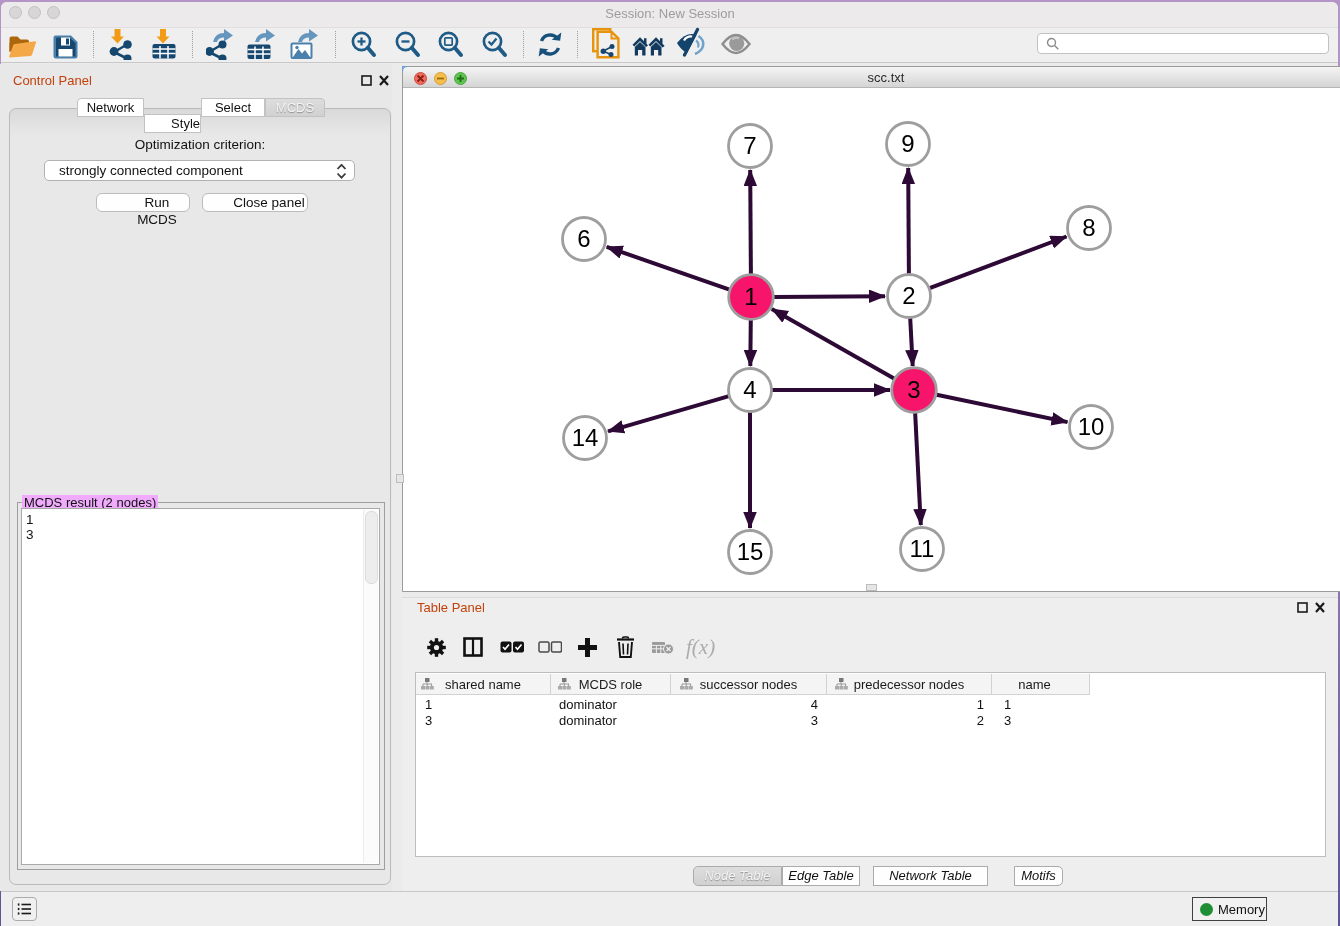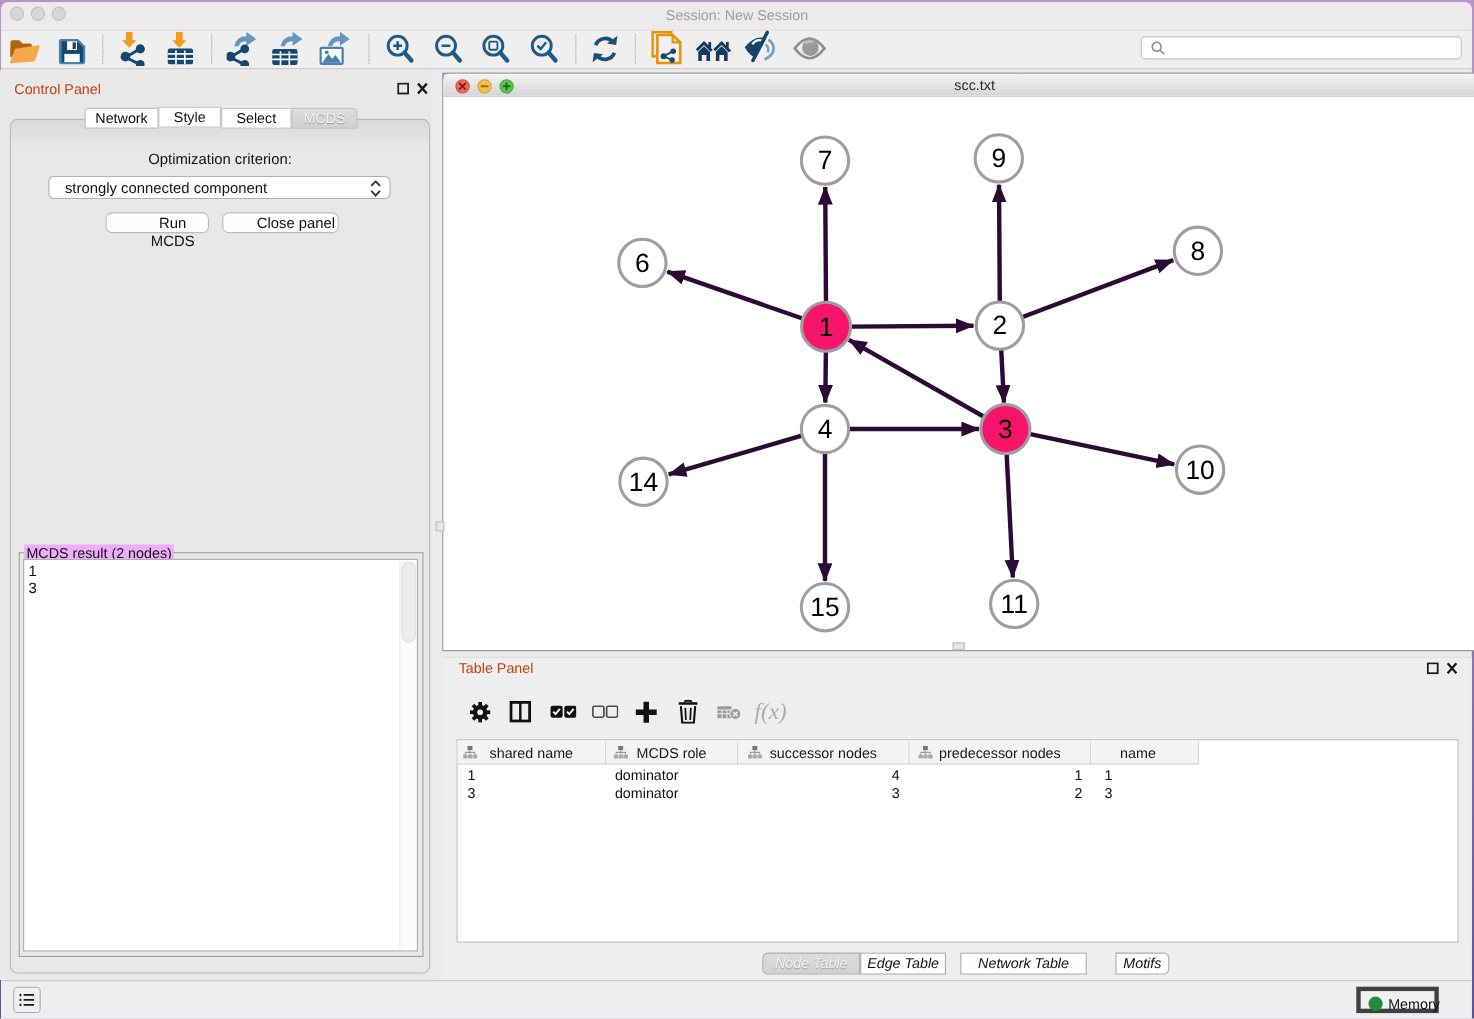--- a/index.html
+++ b/index.html
@@ -196,21 +196,21 @@
 </div>
 
 <div class="cpanel"></div>
 <div class="abs phead" style="left:13px;top:73px;">Control Panel</div>
 <svg class="abs" style="left:361px;top:75px;" width="30" height="12">
   <rect x="1" y="1" width="9" height="9" fill="none" stroke="#1A1A1A" stroke-width="1.6"></rect>
   <path d="M19,1 L27,10 M27,1 L19,10" stroke="#1A1A1A" stroke-width="2.2" fill="none"></path>
 </svg>
 <div class="tabpane"></div>
 <div class="tab" style="left:77px;top:98px;width:67px;border-radius:4px 0 0 0;">Network</div>
-<div class="tab" style="left:144px;top:97px;width:57px;">Style</div>
+<div class="tab" style="left:144px;top:114px;width:57px;text-align:right;">Style</div>
 <div class="tab" style="left:201px;top:98px;width:64px;">Select</div>
 <div class="tab tabsel" style="left:265px;top:98px;width:60px;border-radius:0 4px 0 0;">MCDS</div>
 
 <div class="abs" style="left:44px;top:160px;width:311px;height:21px;background:#FFF;border:1px solid #B3B1B1;border-radius:5px;box-sizing:border-box;">
   <div class="abs" style="left:14px;top:2px;font-size:13.5px;color:#111;">strongly connected component</div>
   <svg class="abs" style="right:7px;top:3px;" width="11" height="15">
     <path d="M1.5,5 L5.5,0.8 L9.5,5" fill="none" stroke="#3C3C3C" stroke-width="1.8"></path>
     <path d="M1.5,9.5 L5.5,13.7 L9.5,9.5" fill="none" stroke="#3C3C3C" stroke-width="1.8"></path>
   </svg>
 </div>
@@ -411,21 +411,21 @@
     <g stroke="#1A1A1A" stroke-width="1.6">
       <line x1="0.8" y1="1.5" x2="2.4" y2="1.5" stroke-width="2.2"></line>
           <line x1="4.5" y1="1.5" x2="14" y2="1.5"></line>
       <line x1="0.8" y1="6" x2="2.4" y2="6" stroke-width="2.2"></line>
           <line x1="4.5" y1="6" x2="14" y2="6"></line>
       <line x1="0.8" y1="10.5" x2="2.4" y2="10.5" stroke-width="2.2"></line>
           <line x1="4.5" y1="10.5" x2="14" y2="10.5"></line>
     </g>
   </svg>
 </div>
-<div class="abs" style="left:1233px;top:897px;width:75px;height:24px;border:4px solid #404040;background:#F2F1F1;box-sizing:border-box;">
+<div class="abs" style="left:1192px;top:897px;width:75px;height:24px;border:1px solid #404040;background:#F2F1F1;box-sizing:border-box;">
   <div class="abs" style="left:7px;top:5px;width:13px;height:13px;border-radius:50%;background:#1F8E35;"></div>
   <div class="abs" style="left:25px;top:4px;font-size:13px;color:#111;">Memory</div>
 </div>
 
 <div class="abs" style="left:1037px;top:33px;width:292px;height:21px;background:#FFF;border:1px solid #C2C2C2;border-radius:4px;box-sizing:border-box;">
   <svg width="14" height="14" style="position:absolute;left:8px;top:3px;">
     <circle cx="5.5" cy="5.5" r="4" fill="none" stroke="#8A8A8A" stroke-width="1.4"></circle>
     <line x1="8.6" y1="8.6" x2="12.3" y2="12.3" stroke="#8A8A8A" stroke-width="1.4"></line>
   </svg>
 </div>

